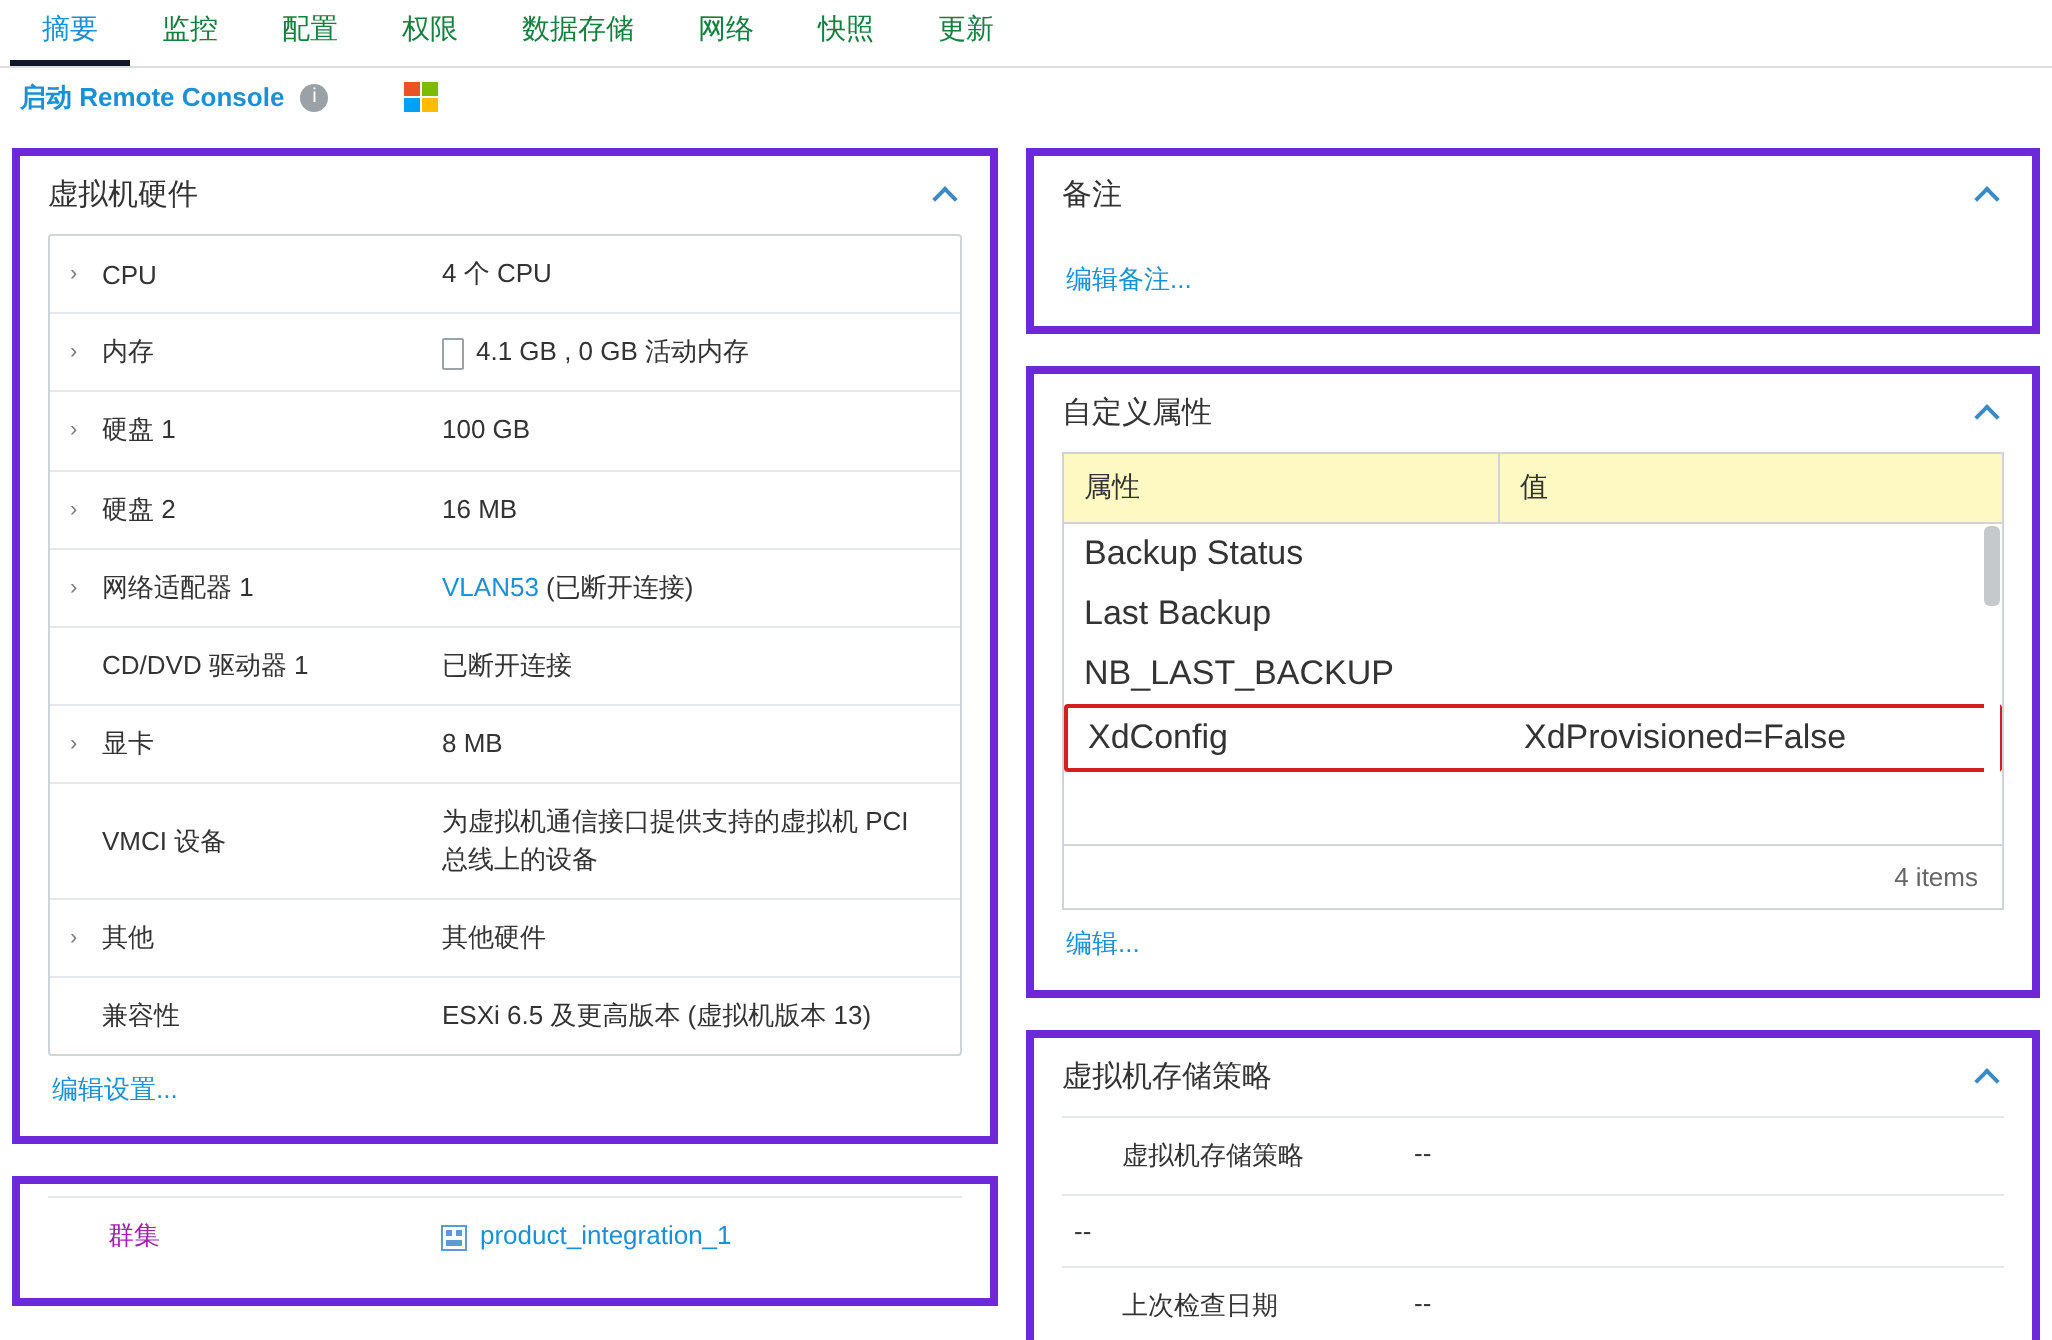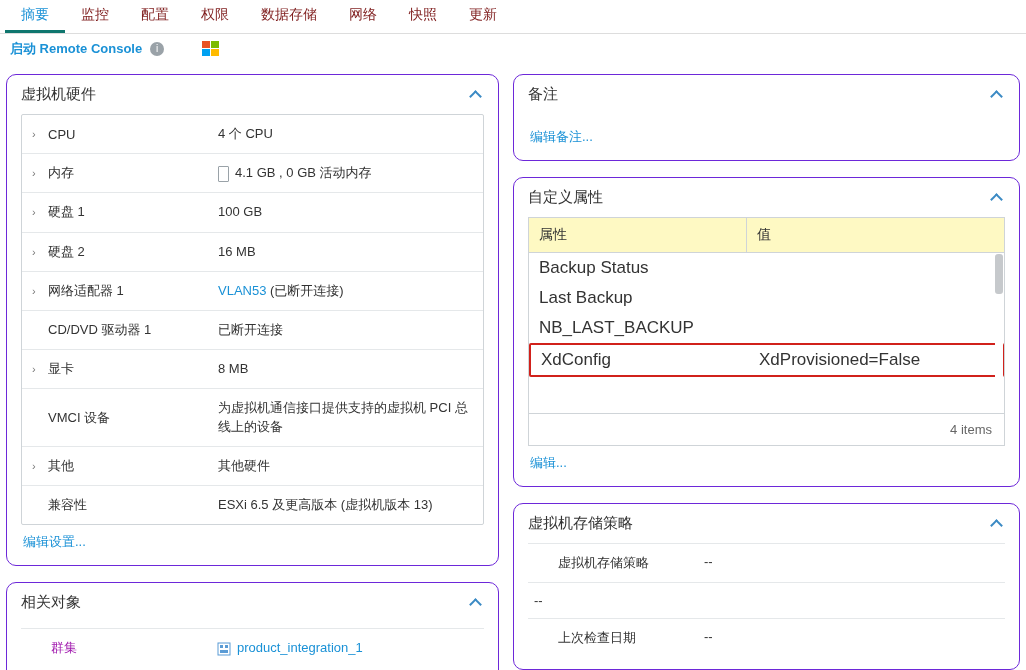--- a/index.html
+++ b/index.html
@@ -12,27 +12,27 @@
   }
   .tabs {
     display: flex;
     gap: 0;
     border-bottom: 1px solid #ddd;
     padding: 0 5px;
   }
   .tabs .tab {
     padding: 6px 16px;
     font-size: 14px;
-    color: #7f1d1d;
+    color: #15803d;
     cursor: pointer;
     border-bottom: 3px solid transparent;
   }
   .tabs .tab.active {
     color: #1a91d6;
-    border-bottom: 3px solid #0f766e;
+    border-bottom: 3px solid #0f172a;
   }
   .console-bar {
     display: flex;
     align-items: center;
     gap: 8px;
     padding: 6px 10px;
   }
   .console-bar a { color: #1a91d6; text-decoration: none; font-weight: bold; }
   .info-icon {
     display:inline-block;width:14px;height:14px;border-radius:50%;
@@ -45,21 +45,21 @@
   .win-icon .a{top:0;left:0;background:#e85224}
   .win-icon .b{top:0;left:9px;background:#7cbb00}
   .win-icon .c{top:8px;left:0;background:#00a1f1}
   .win-icon .d{top:8px;left:9px;background:#ffbb00}
 
   .two-col {
     display:flex;gap:14px;padding:10px 6px 0 6px;align-items:flex-start;
   }
   .col-l{flex:0 0 493px;display:flex;flex-direction:column;gap:16px}
   .col-r{flex:1;display:flex;flex-direction:column;gap:16px}
-  .panel{border:1px solid #6d28d9;border-radius:10px;background:#fff}
+  .panel{border:4px solid #6d28d9;border-radius:0;background:#fff}
   .panel-hd{
     display:flex;align-items:center;justify-content:space-between;
     padding:10px 14px;font-size:15px;
   }
   .panel-hd .title{font-weight:400;color:#333}
   .chev{
     width:16px;height:16px;cursor:pointer;position:relative;
   }
   .chev::before{
     content:"";position:absolute;left:3px;top:5px;width:7px;height:7px;
@@ -201,24 +201,20 @@
             <span class="exp"></span>
             <span class="k">兼容性</span>
             <span class="v">ESXi 6.5 及更高版本 (虚拟机版本 13)</span>
           </div>
         </div>
         <span class="link">编辑设置...</span>
       </div>
     </div>
 
     <div class="panel">
-      <div class="panel-hd">
-        <span class="title">相关对象</span>
-        <span class="chev"></span>
-      </div>
       <div class="panel-body tight">
         <div class="cluster-row" style="border-top:1px solid #e5e8ea">
           <span class="ck">群集</span>
           <span class="cv">
             <svg class="cl-icon" viewBox="0 0 14 14">
                 <rect x="1" y="1" width="12" height="12" fill="none" stroke="#5a9bd5" stroke-width="1"></rect>
                 <rect x="3" y="3" width="3" height="3" fill="#5a9bd5"></rect>
                 <rect x="8" y="3" width="3" height="3" fill="#5a9bd5"></rect>
                 <rect x="3" y="8" width="8" height="3" fill="#5a9bd5"></rect>
               </svg><a href="#">product_integration_1</a>

